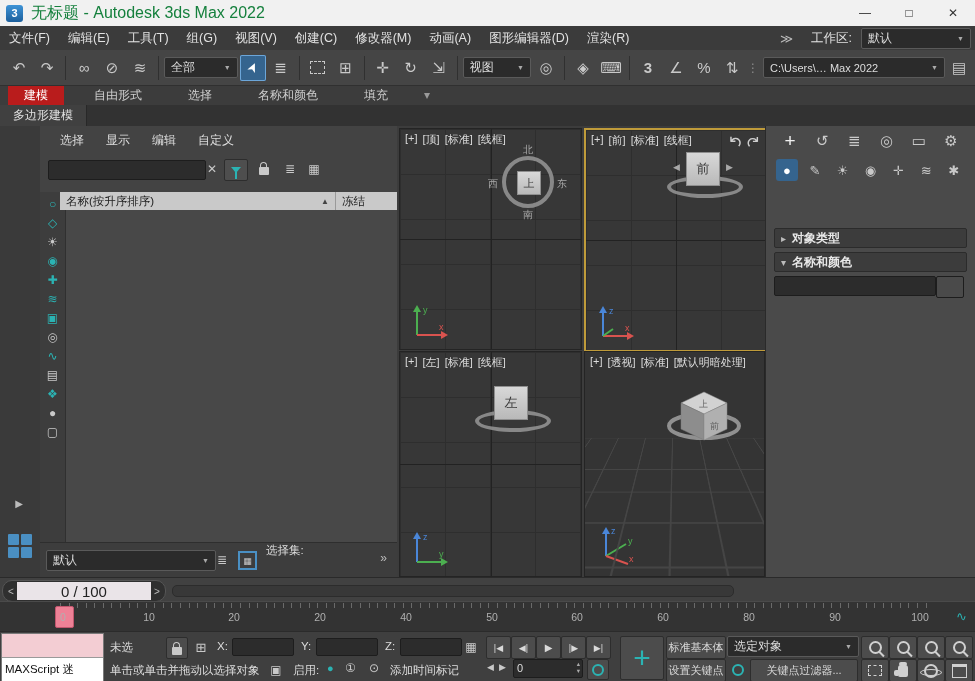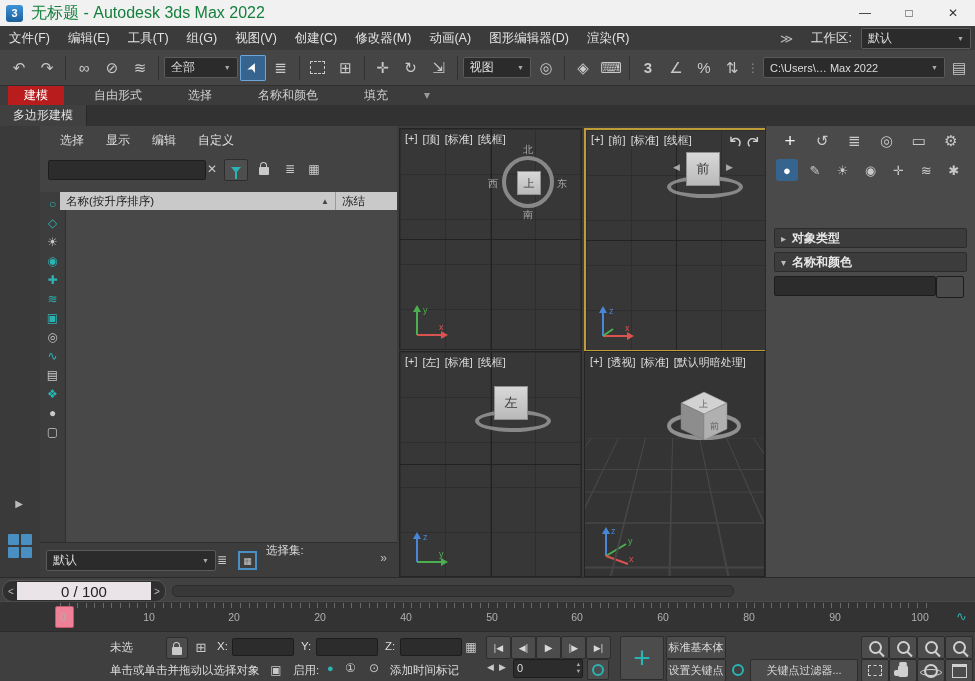--- a/index.html
+++ b/index.html
@@ -433,20 +433,24 @@
   <span class="tick" style="left:577px">60</span>
   <span class="tick" style="left:663px">60</span>
   <span class="tick" style="left:749px">80</span>
   <span class="tick" style="left:835px">90</span>
   <span class="tick" style="left:920px">100</span>
   <span class="a tealc" style="right:8px;top:7px;font-size:13px">∿</span>
 </div>
 
 <div id="sbar" class="a">
 
+  <div class="a" style="left:1px;top:1px;width:103px;height:48px;border:1px solid #7a7a7a;box-sizing:border-box">
+    <div style="height:23px;background:#f3cdd3;border-bottom:1px solid #9a9a9a"></div>
+    <div class="flex" style="height:23px;background:#ffffff;color:#111;font-size:11.5px;padding-left:3px">MAXScript 迷</div>
+  </div>
 
   <span class="lbl" style="left:110px;top:8px;width:52px;overflow:hidden">未选</span>
   <div class="mbtn" style="left:166px;top:5px;width:20px;height:20px">
     <span class="i-lock"></span>
   </div>
   <span class="a glyph" style="left:191px;top:5px;width:20px;height:20px;color:#c9c9c9;font-size:13px">⊞</span>
   <span class="lbl" style="left:217px;top:8px">X:</span>
   <input class="a field" style="left: 232px; top: 6px; width: 56px; height: 14px;">
   <span class="lbl" style="left:301px;top:8px">Y:</span>
   <input class="a field" style="left: 316px; top: 6px; width: 56px; height: 14px;">
@@ -479,20 +483,24 @@
   <div class="mbtn" style="left:587px;top:27px;width:20px;height:19px">
     <span class="i-key"></span>
   </div>
 
   <div class="mbtn" style="left:620px;top:4px;width:42px;height:42px">
     <span class="tealc" style="font-size:30px;line-height:30px">+</span>
   </div>
 
   <div class="mbtn" style="left:666px;top:4px;width:58px;height:21px;font-size:11px">标准基本体</div>
   <div class="mbtn" style="left:666px;top:27px;width:58px;height:21px;font-size:11px">设置关键点</div>
+  <div class="drop a" style="left:727px;top:4px;width:118px;height:19px">
+    <span>选定对象</span>
+    <span class="ar">▼</span>
+  </div>
   <div class="a glyph" style="left:729px;top:29px;width:18px;height:18px">
     <span class="i-key"></span>
   </div>
   <div class="mbtn" style="left:750px;top:27px;width:106px;height:21px;font-size:11px">关键点过滤器...</div>
 
   <div class="mbtn" style="left:861px;top:4px;width:26px;height:21px">
       <span class="i-mag"></span>
     </div>
   <div class="mbtn" style="left:889px;top:4px;width:26px;height:21px">
       <span class="i-mag"></span>

